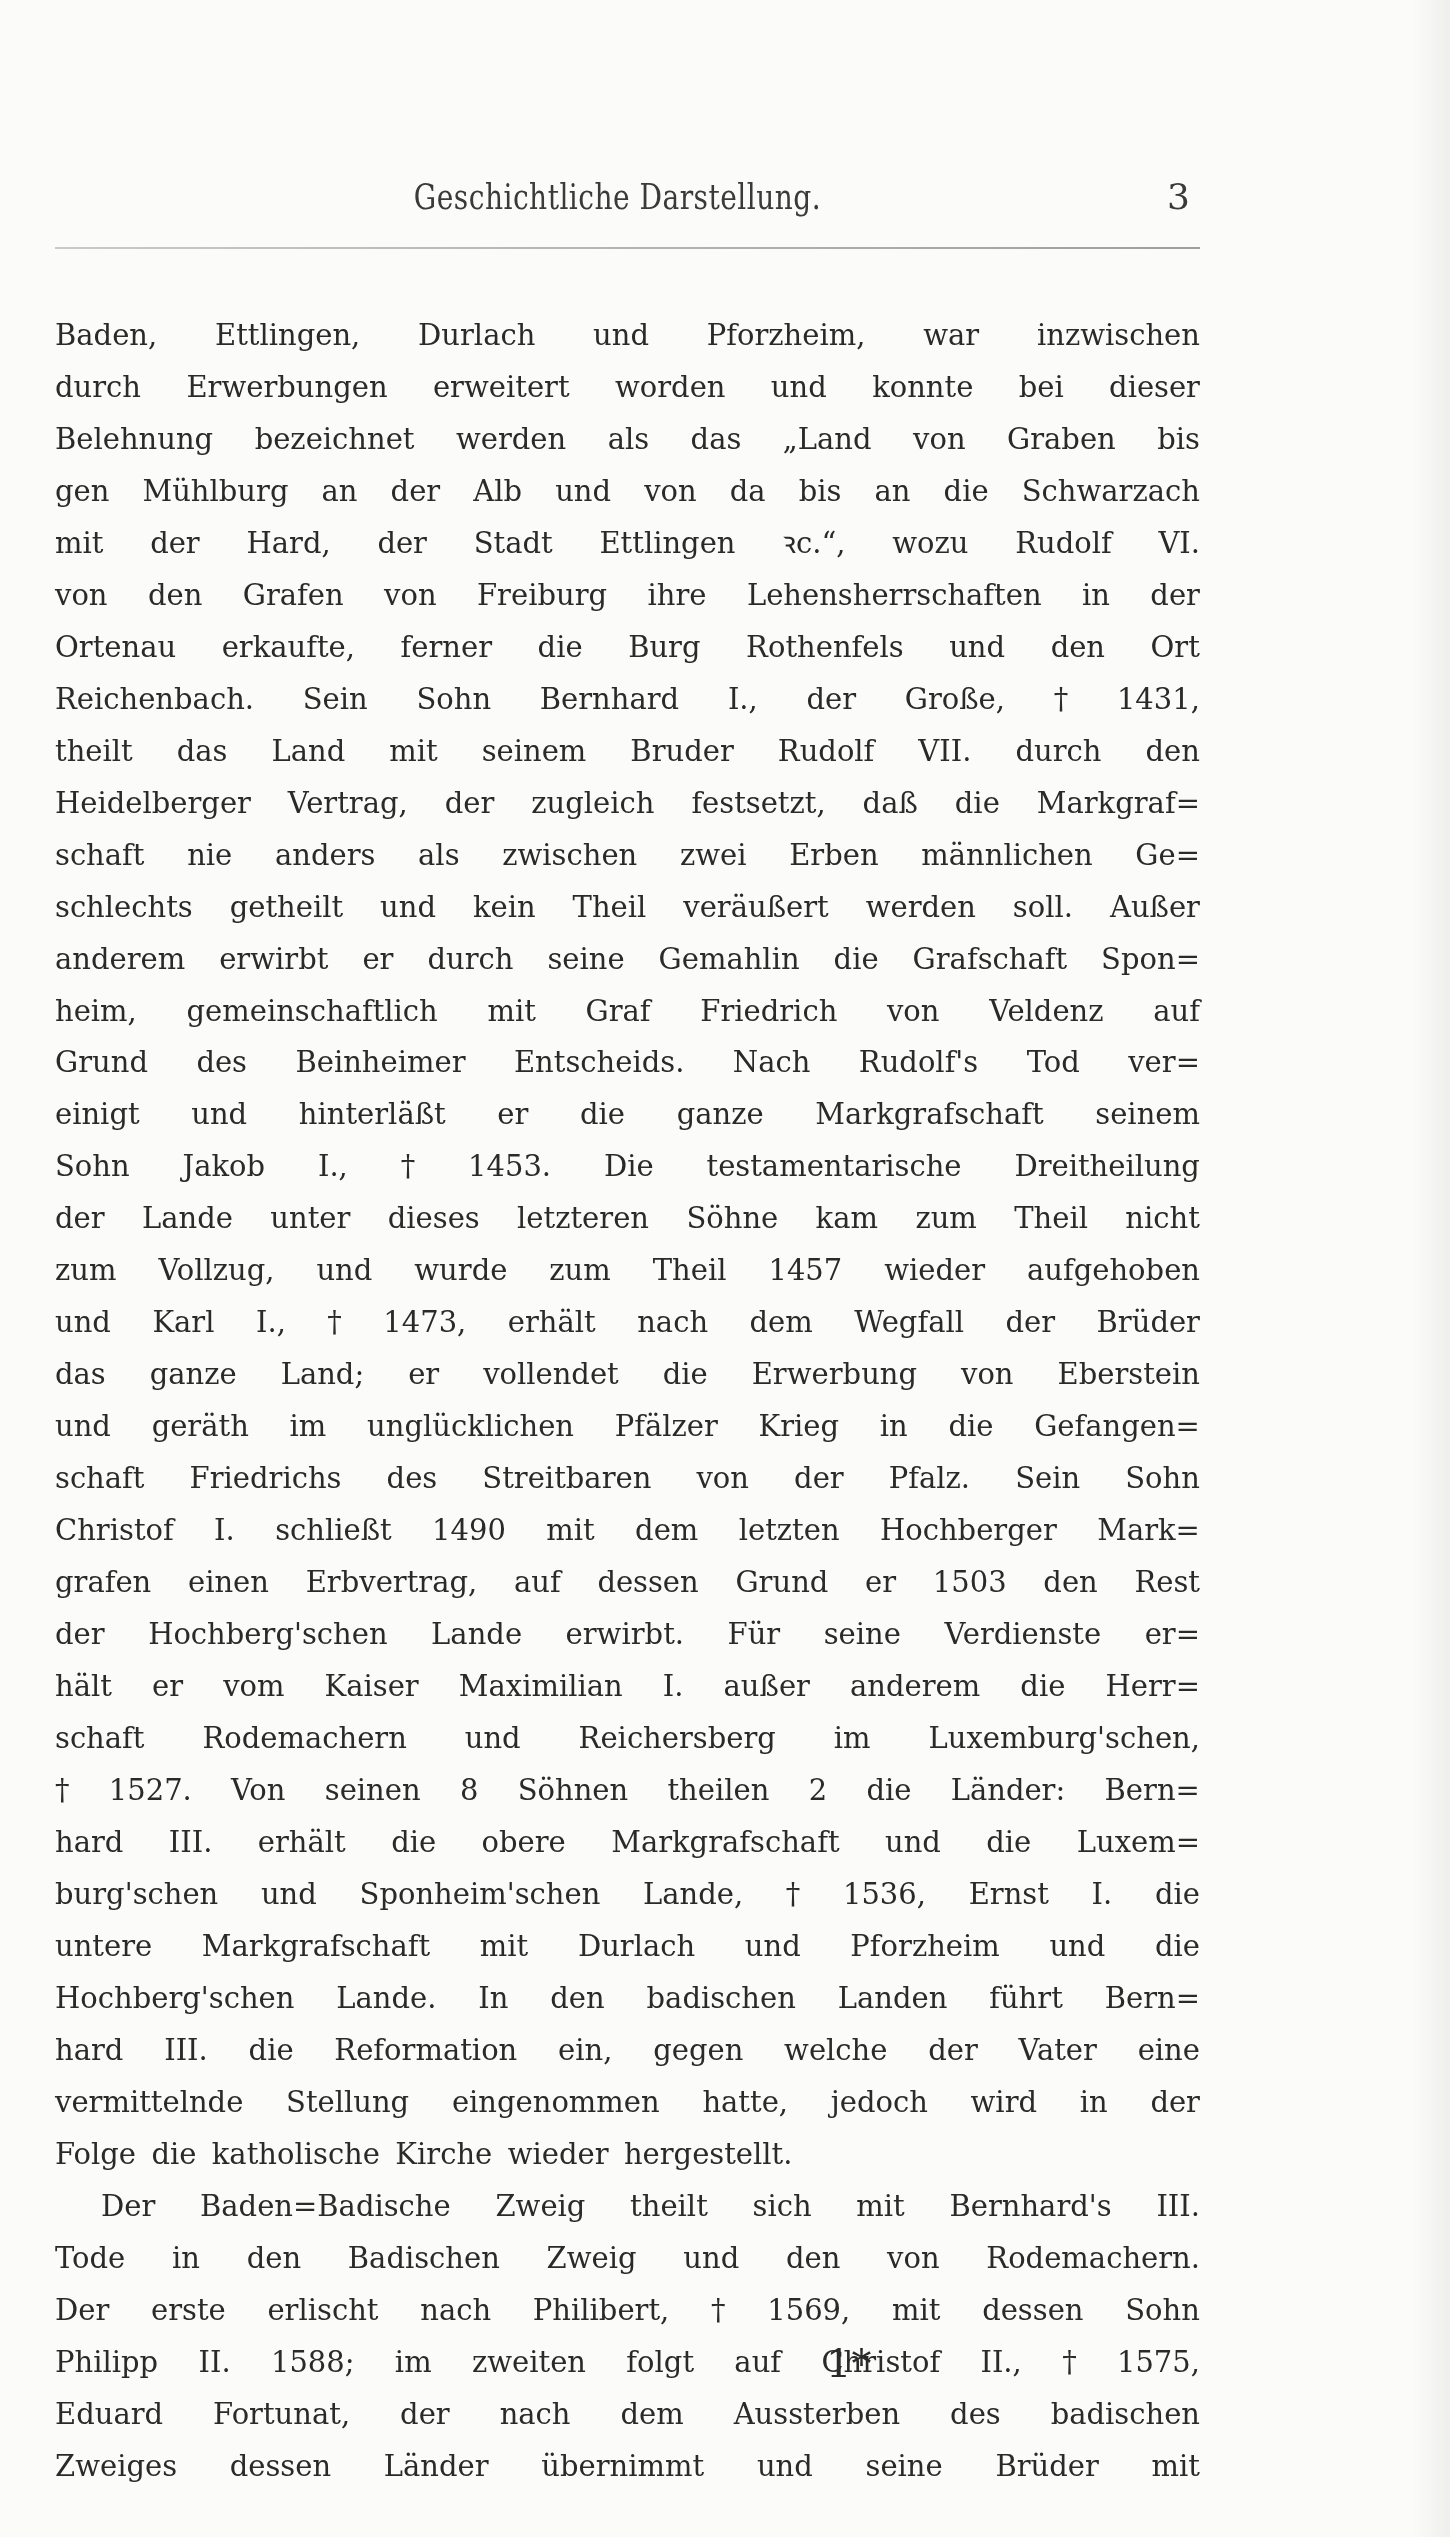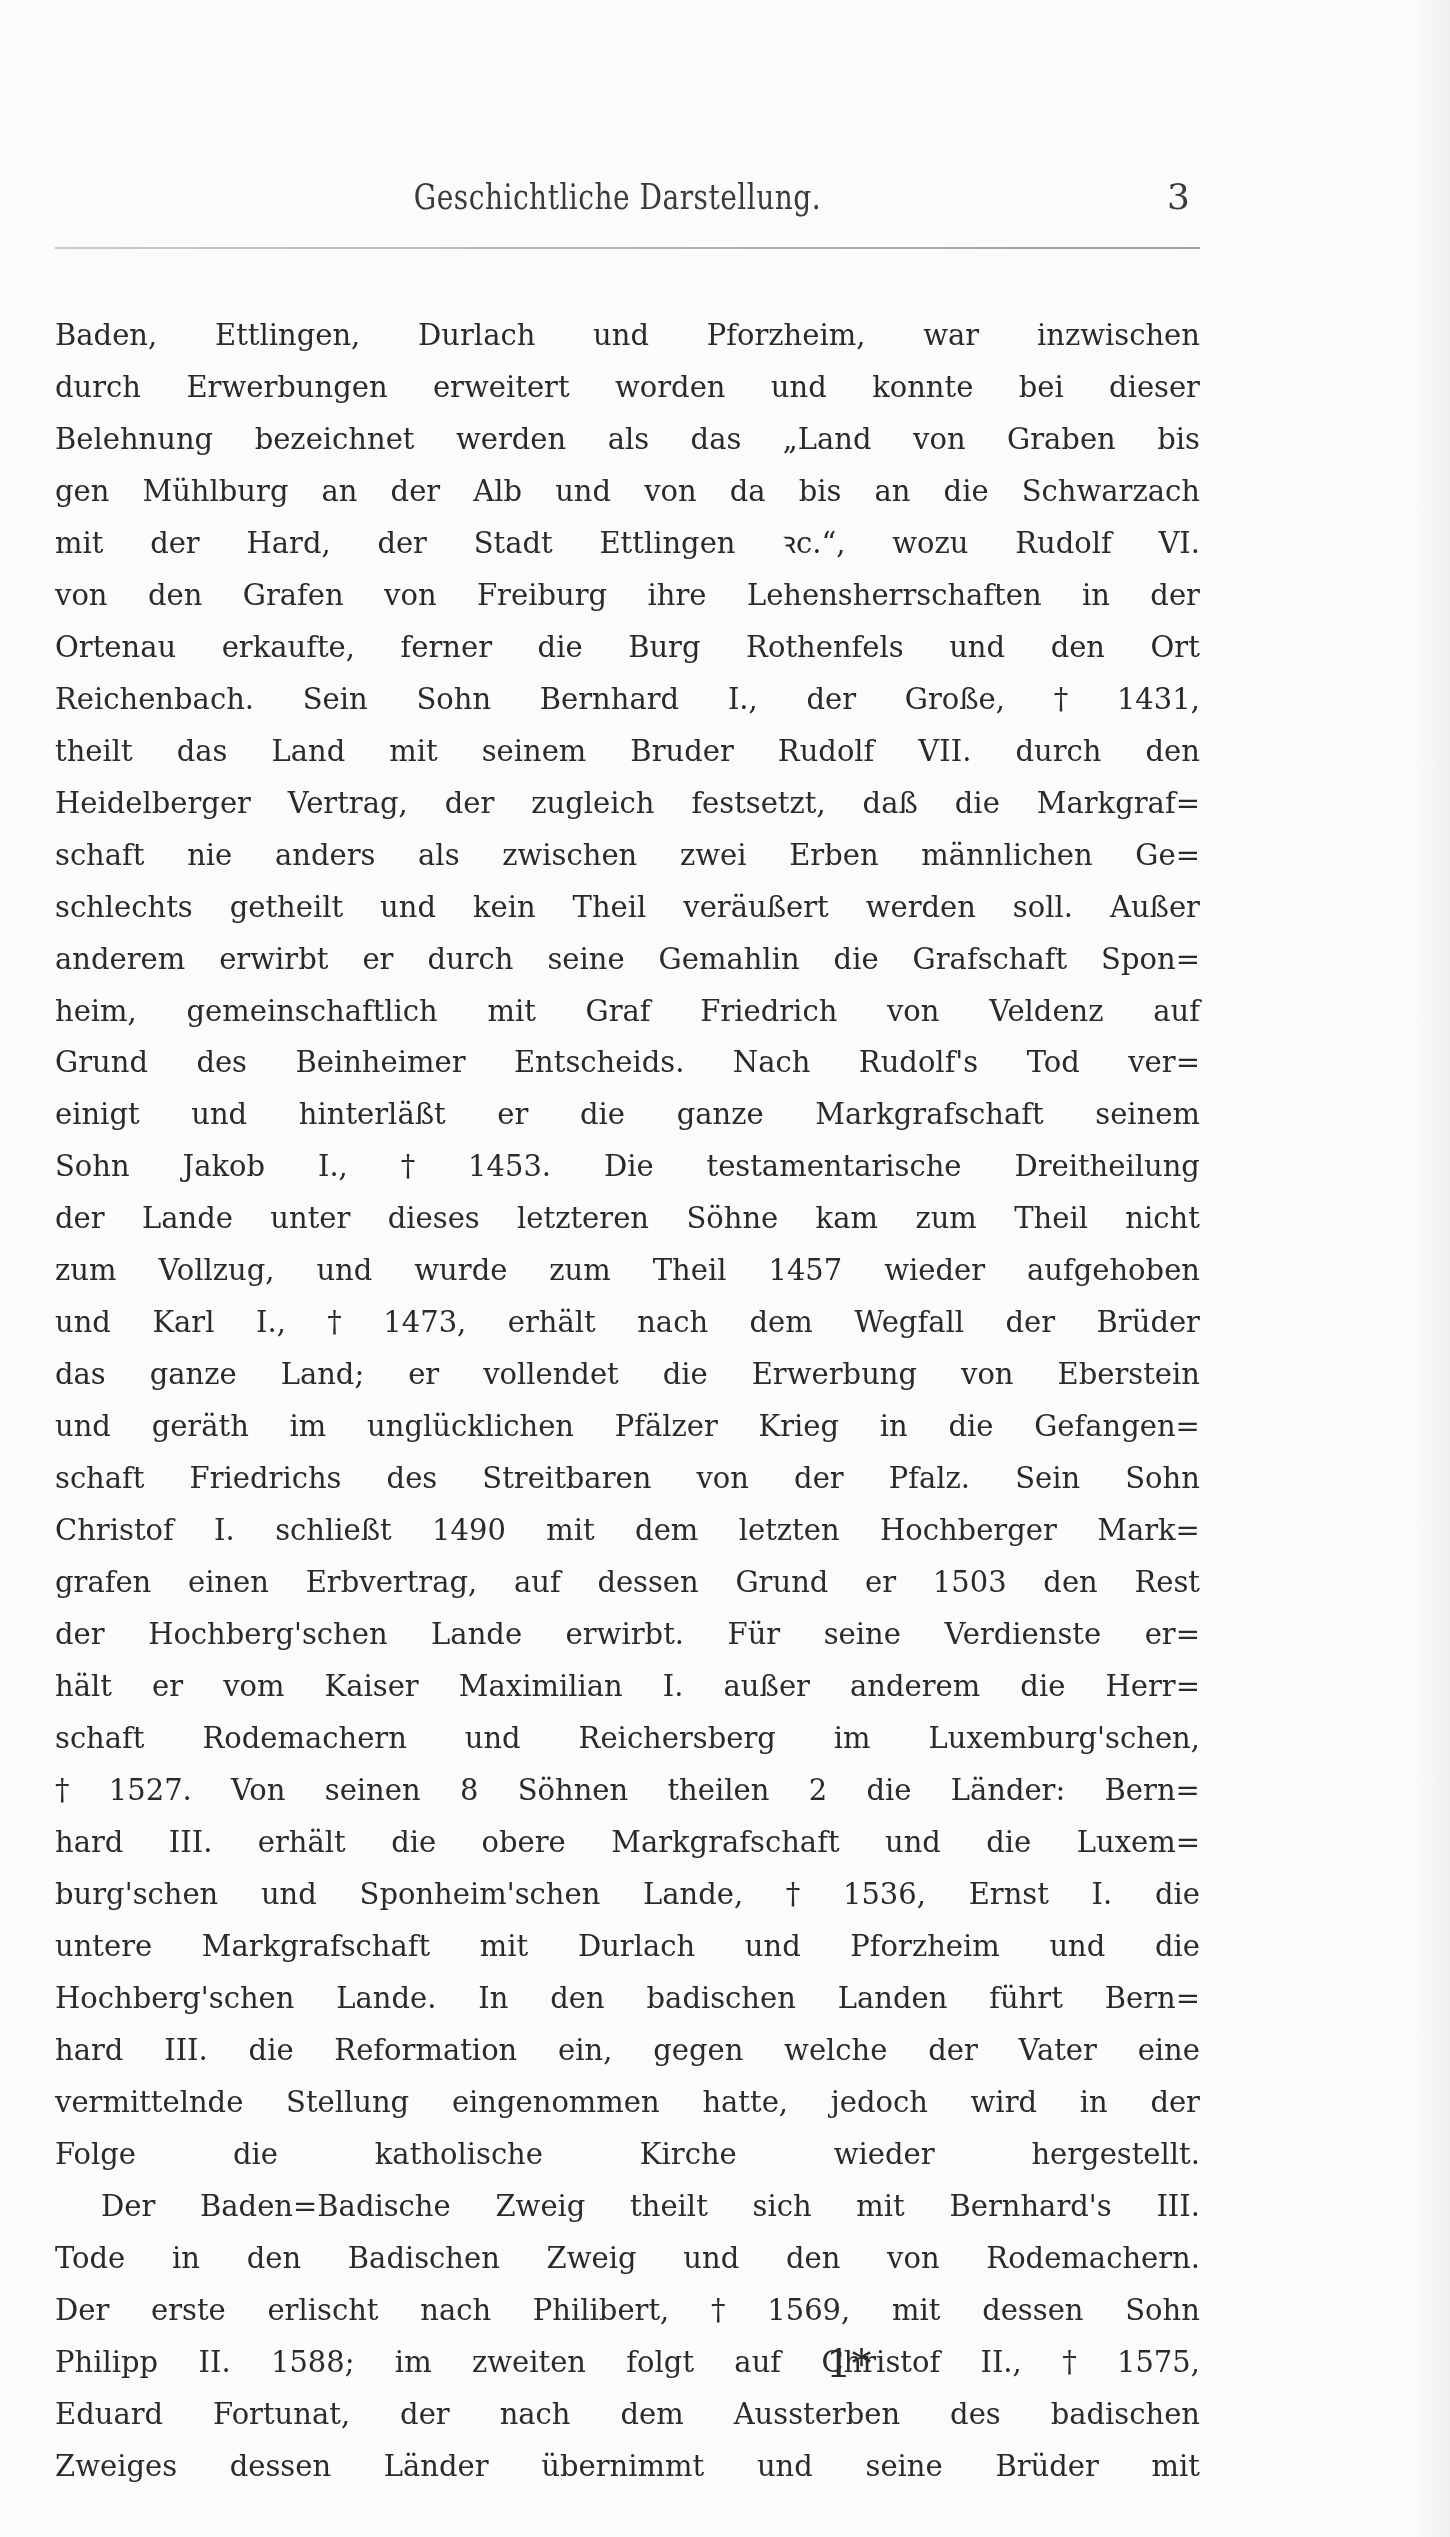--- a/index.html
+++ b/index.html
@@ -34,21 +34,21 @@
     position:absolute; left:55px; top:308px; width:1145px;
   }
   .line {
     height:52px; line-height:52px;
     font-size:29px;
     text-align:justify; text-align-last:justify;
     white-space:nowrap; overflow:visible;
     display:flex; justify-content:space-between;
   }
   .line span.w { display:inline-block; transform:scaleY(1.05); }
-  .line.last { justify-content:space-between; gap:15.4px; }
+  .line.last { justify-content:flex-start; gap:15.4px; }
   .line.indent { padding-left:46px; }
   .signature {
     position:absolute; left:826px; top:2340px;
     font-size:40px; color:#2a2a2a;
   }
 </style>
 </head>
 <body>
 
 <div class="edge-shadow"></div>

